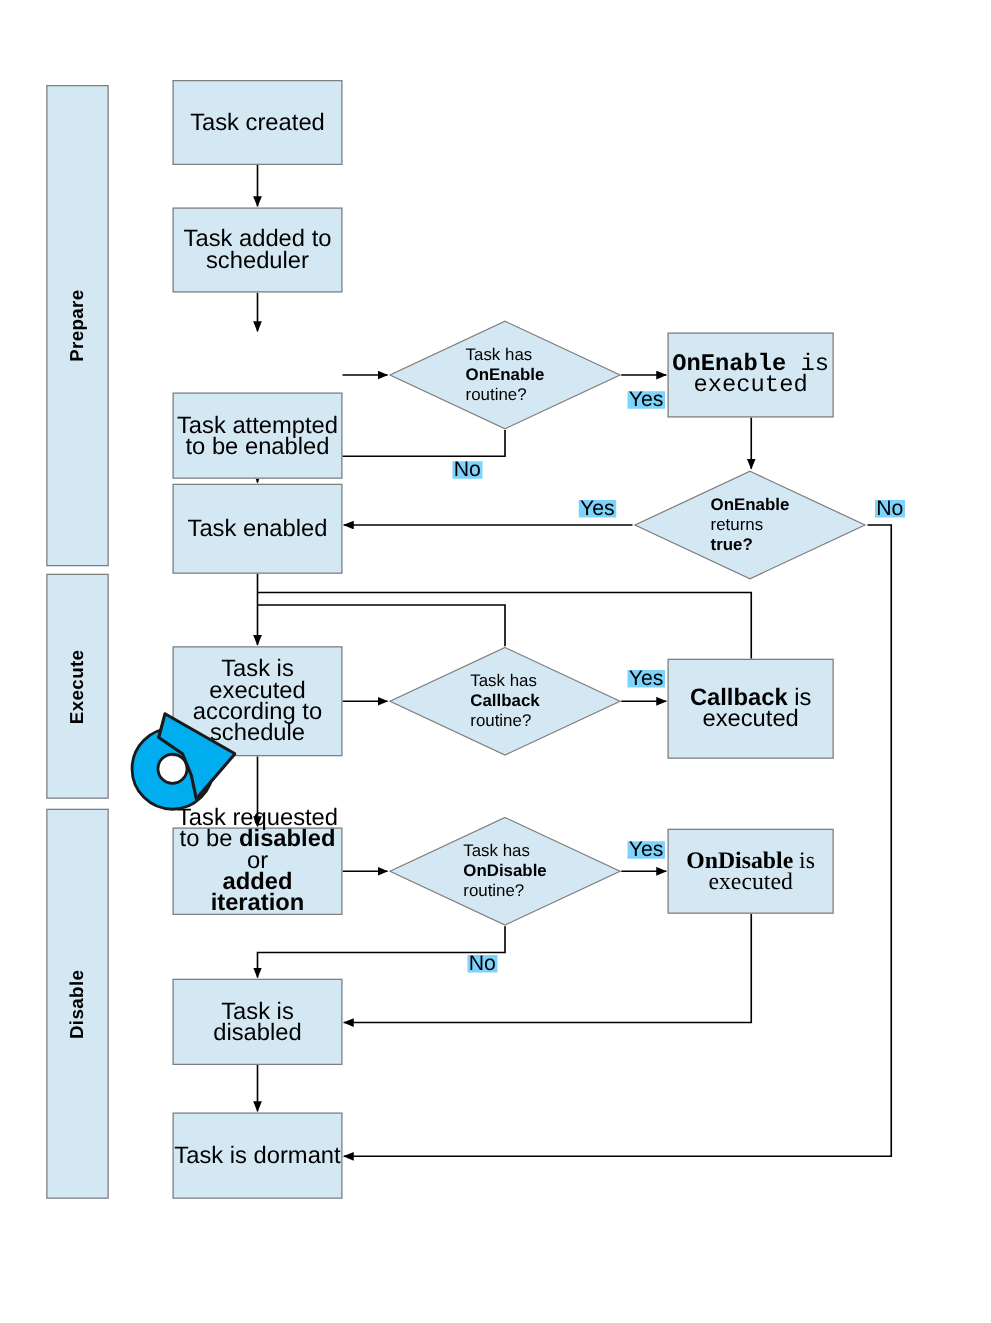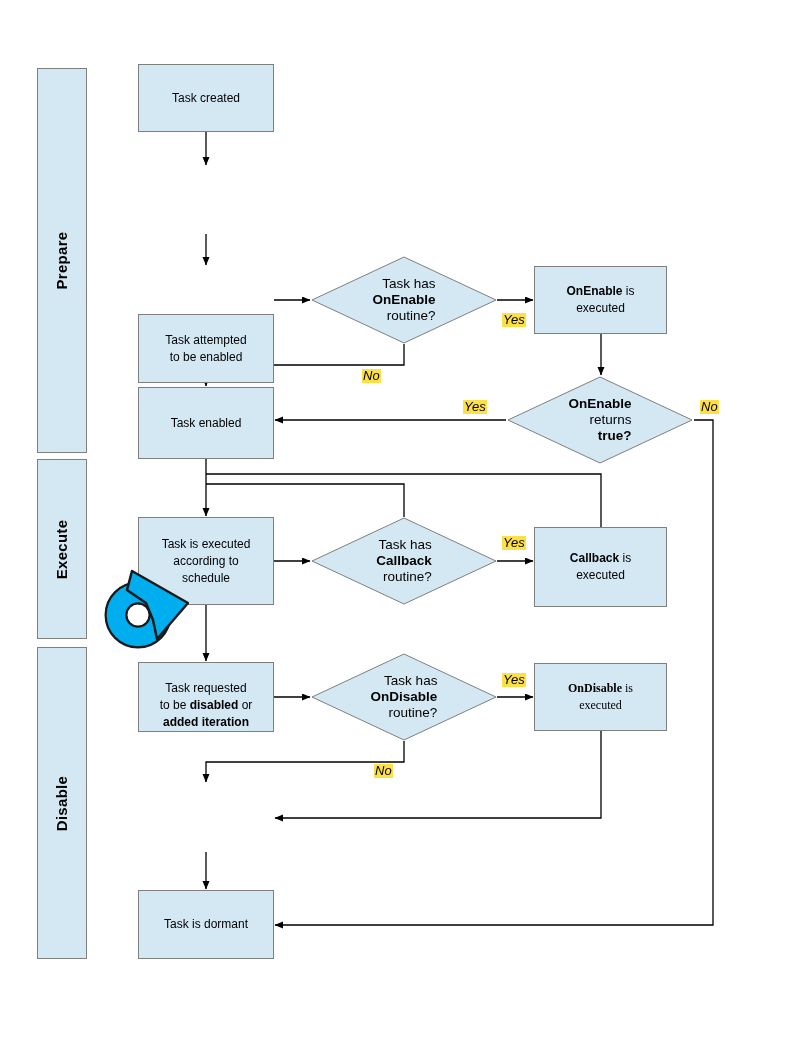--- a/index.html
+++ b/index.html
@@ -14,33 +14,33 @@
   }
   .lane .lane-label {
     transform:rotate(-90deg); transform-origin:center;
     font-weight:bold; font-size:15px; white-space:nowrap; letter-spacing:.3px;
   }
 
   .node {
     position:absolute; left:138px; width:136px;
     background:#d4e8f4; border:1px solid #7f7f7f;
     display:flex; align-items:center; justify-content:center;
-    text-align:center; font-size:12px; line-height:17px;
+    text-align:center; font-size:19px; line-height:17px;
   }
   .node.wide { left:534px; width:133px; }
   .lbl { white-space:pre-line; }
 
   .diamond { position:absolute; width:186px; height:88px; }
   .diamond svg.shape { position:absolute; left:0; top:0; width:100%; height:100%; display:block; }
   .diamond .lbl-wrap {
     position:absolute; inset:0; display:flex; align-items:center; justify-content:center;
-    text-align:right; font-size:13.5px; line-height:16px;
+    text-align:left; font-size:13.5px; line-height:16px;
   }
 
-  .edge-label { position:absolute; font-size:13px; line-height:14px; background:#fde047; padding:0 1px;font-style:italic; }
+  .edge-label { position:absolute; font-size:17px; line-height:14px; background:#7dd3fc; padding:0 1px; }
 
   #edges { position:absolute; left:0; top:0; pointer-events:none; }
   #edges polyline { fill:none; stroke:#000; stroke-width:1.3; }
 
   .loop-icon { position:absolute; left:104px; top:569px; width:85px; height:80px; }
   .loop-icon svg { display:block; width:100%; height:100%; }
 </style>
 </head>
 <body>
 
@@ -79,42 +79,49 @@
   <div class="lane" style="top:459px; height:180px;">
     <span class="lane-label">Execute</span>
   </div>
   <div class="lane" style="top:647px; height:312px;">
     <span class="lane-label">Disable</span>
   </div>
 
   <div class="node" style="top:64px; height:68px;">
     <span class="lbl">Task created</span>
   </div>
+  <div class="node" style="top:166px; height:68px;">
+    <span class="lbl">Task added to
+scheduler</span>
+  </div>
   <div class="node" style="top:266px; height:69px;margin-top:48px;">
     <span class="lbl">Task attempted
 to be enabled</span>
   </div>
   <div class="node" style="top:387px; height:72px;">
     <span class="lbl">Task enabled</span>
   </div>
   <div class="node" style="top:517px; height:88px;">
     <span class="lbl">Task is executed
 according to
 schedule</span>
   </div>
   <div class="node" style="top:662px; height:70px;align-items:flex-end;">
     <span class="lbl">Task requested
 to be <b>disabled</b> or
 <b>added iteration</b></span>
   </div>
+  <div class="node" style="top:783px; height:69px;">
+    <span class="lbl">Task is disabled</span>
+  </div>
   <div class="node" style="top:890px; height:69px;justify-content:center;">
     <span class="lbl">Task is dormant</span>
   </div>
 
-  <div class="node wide" style="top:266px; height:68px;">
+  <div class="node wide" style="top:266px; height:68px;font-family:Liberation Mono, monospace;">
     <span class="lbl"><b>OnEnable</b> is
 executed</span>
   </div>
   <div class="node wide" style="top:527px; height:80px;">
     <span class="lbl"><b>Callback</b> is
 executed</span>
   </div>
   <div class="node wide" style="top:663px; height:68px;font-family:Liberation Serif, serif;">
     <span class="lbl"><b>OnDisable</b> is
 executed</span>

